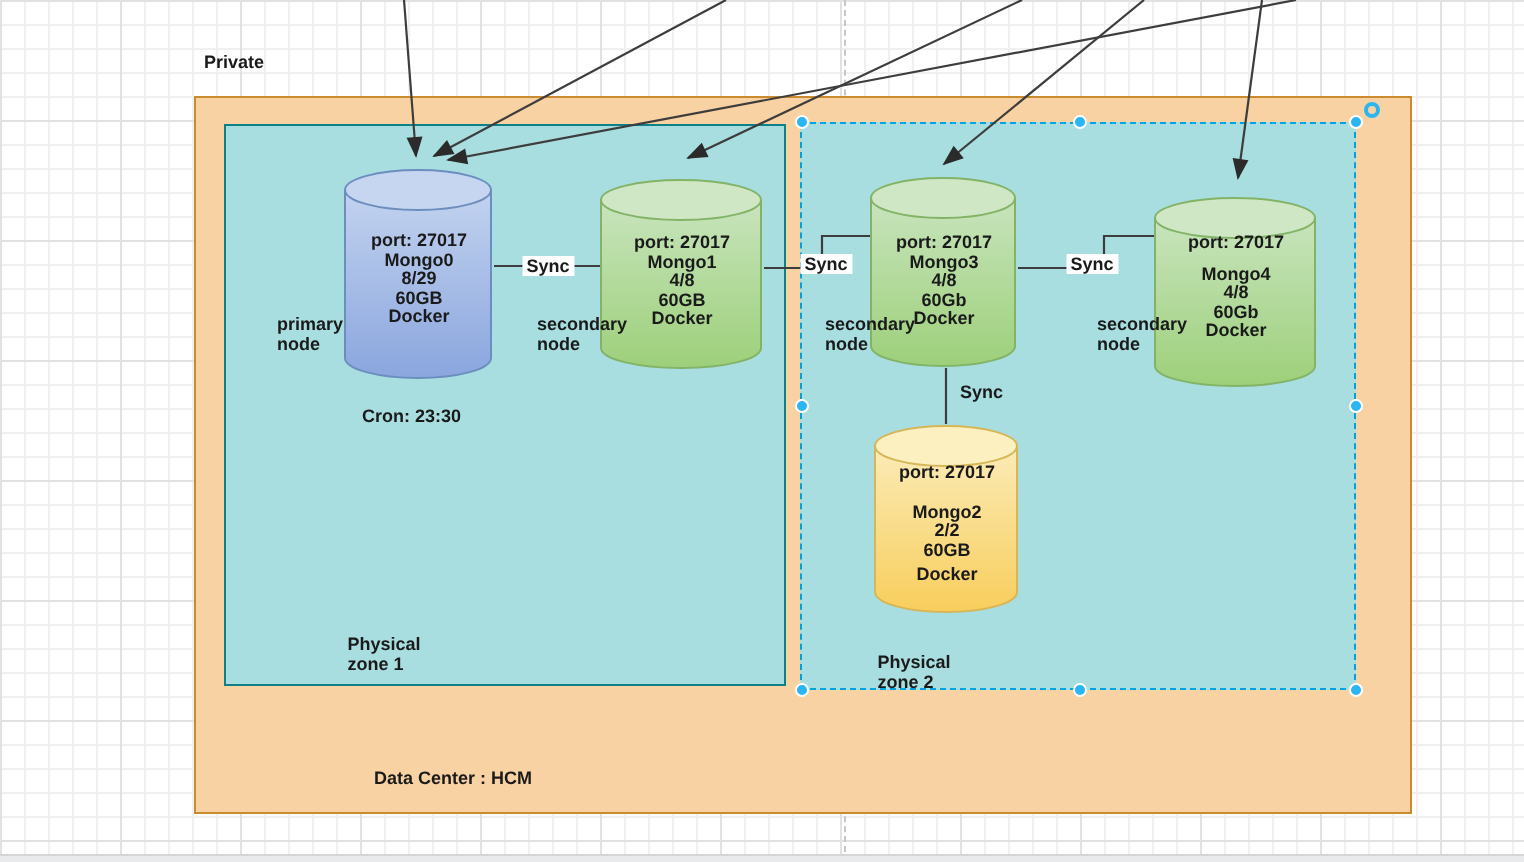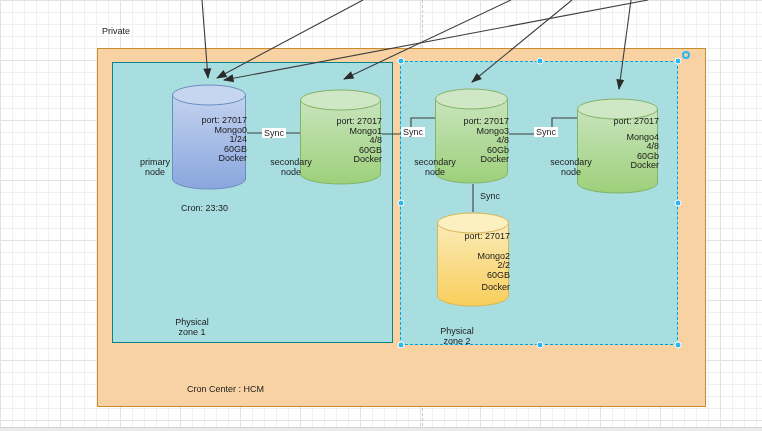--- a/index.html
+++ b/index.html
@@ -6,31 +6,31 @@
   body{font-family:"Liberation Sans",sans-serif;}
   #canvas{
     position:relative;width:762px;height:431px;overflow:hidden;background:#ffffff;
     background-image:
       repeating-linear-gradient(to right,#e2e2e2 0,#e2e2e2 1px,transparent 1px,transparent 60px),
       repeating-linear-gradient(to bottom,#e2e2e2 0,#e2e2e2 1px,transparent 1px,transparent 60px),
       repeating-linear-gradient(to right,#f0f0f0 0,#f0f0f0 1px,transparent 1px,transparent 12px),
       repeating-linear-gradient(to bottom,#f0f0f0 0,#f0f0f0 1px,transparent 1px,transparent 12px);
     font-size:9px;color:#1a1a1a;
   }
-  .abs{position:absolute;}
+  .abs{position:absolute;font-weight:bold;}
   .pageline{left:422px;top:0;height:431px;width:0;border-left:1px dashed #c7c7c7;z-index:0;}
   .dc{left:97px;top:48px;width:609px;height:359px;background:#F8D2A2;border:1px solid #C98B2D;z-index:1;box-sizing:border-box;}
   .zone{background:#A9DEE1;z-index:2;box-sizing:border-box;}
   .zone1{left:112px;top:62px;width:281px;height:281px;border:1px solid #0E8088;}
   .zone2{left:400px;top:61px;width:278px;height:284px;border:1px dashed #00A2E0;}
   .cyl-wrap{z-index:3;}
-  .cyl-text{position:absolute;left:0;right:0;text-align:right;line-height:9.6px;z-index:5;}
+  .cyl-text{position:absolute;left:0;right:0;text-align:center;line-height:9.6px;z-index:5;}
   .cyl-text span{display:block;}
   .lbl{z-index:5;white-space:pre-line;line-height:9.5px;}
-  .center{text-align:center;transform:translateX(-50%);}
+  .center{transform:translateX(-50%);}
   .edgelbl{z-index:5;background:#ffffff;padding:0 2px;line-height:10px;transform:translate(-50%,-50%);}
   .edgelbl-plain{z-index:5;line-height:10px;}
   svg.overlay{position:absolute;left:0;top:0;z-index:4;}
   .handle{width:7px;height:7px;border-radius:50%;background:#29B6F2;border:1px solid #ffffff;box-sizing:border-box;z-index:6;transform:translate(-50%,-50%);}
   .rothandle{width:8px;height:8px;border-radius:50%;background:transparent;border:2px solid #29B6F2;box-sizing:border-box;z-index:6;transform:translate(-50%,-50%);}
   .bottomstrip{left:0;top:427px;width:762px;height:4px;background:#e9eaeb;border-top:1px solid #d4d5d6;z-index:7;box-sizing:border-box;}
 </style>
 </head>
 <body>
 
@@ -61,21 +61,21 @@
   <div class="abs zone zone2"></div>
 
   <div class="abs cyl-wrap" style="left:172px;top:84px;width:75px;height:106px;">
     <svg width="75" height="106">
       <path d="M0.5 11 L0.5 95 A36.5 10 0 0 0 73.5 95 L73.5 11" fill="url(#gb)" stroke="#6C8EBF" stroke-width="1"></path>
       <ellipse cx="37" cy="11" rx="36.5" ry="10" fill="#C6D5F0" stroke="#6C8EBF" stroke-width="1"></ellipse>
     </svg>
     <div class="cyl-text" style="top:32px;">
       <span>port: 27017</span>
       <span>Mongo0</span>
-      <span>1/24</span>
+      <span>8/29</span>
       <span>60GB</span>
       <span>Docker</span>
     </div>
   </div>
 
   <div class="abs cyl-wrap" style="left:300px;top:89px;width:82px;height:96px;">
     <svg width="82" height="96">
       <path d="M0.5 11 L0.5 85 A40 10 0 0 0 80.5 85 L80.5 11" fill="url(#gg)" stroke="#82B366" stroke-width="1"></path>
       <ellipse cx="40.5" cy="11" rx="40" ry="10" fill="#CFE7C5" stroke="#82B366" stroke-width="1"></ellipse>
     </svg>
@@ -150,21 +150,21 @@
     </g>
   </svg>
 
   <div class="abs edgelbl" style="left:274px;top:133px;">Sync</div>
   <div class="abs edgelbl" style="left:413px;top:132px;">Sync</div>
   <div class="abs edgelbl" style="left:546px;top:132px;">Sync</div>
   <div class="abs edgelbl-plain" style="left:480px;top:191px;">Sync</div>
 
   <div class="abs lbl" style="left:102px;top:27px;">Private</div>
   <div class="abs lbl" style="left:181px;top:204px;">Cron: 23:30</div>
-  <div class="abs lbl" style="left:187px;top:385px;">Cron Center : HCM</div>
+  <div class="abs lbl" style="left:187px;top:385px;">Data Center : HCM</div>
   <div class="abs lbl center" style="left:192px;top:318px;">Physical
 zone 1</div>
   <div class="abs lbl center" style="left:457px;top:327px;">Physical
 zone 2</div>
 
   <div class="abs lbl center" style="left:155px;top:158px;">primary
 node</div>
   <div class="abs lbl center" style="left:291px;top:158px;">secondary
 node</div>
   <div class="abs lbl center" style="left:435px;top:158px;">secondary

